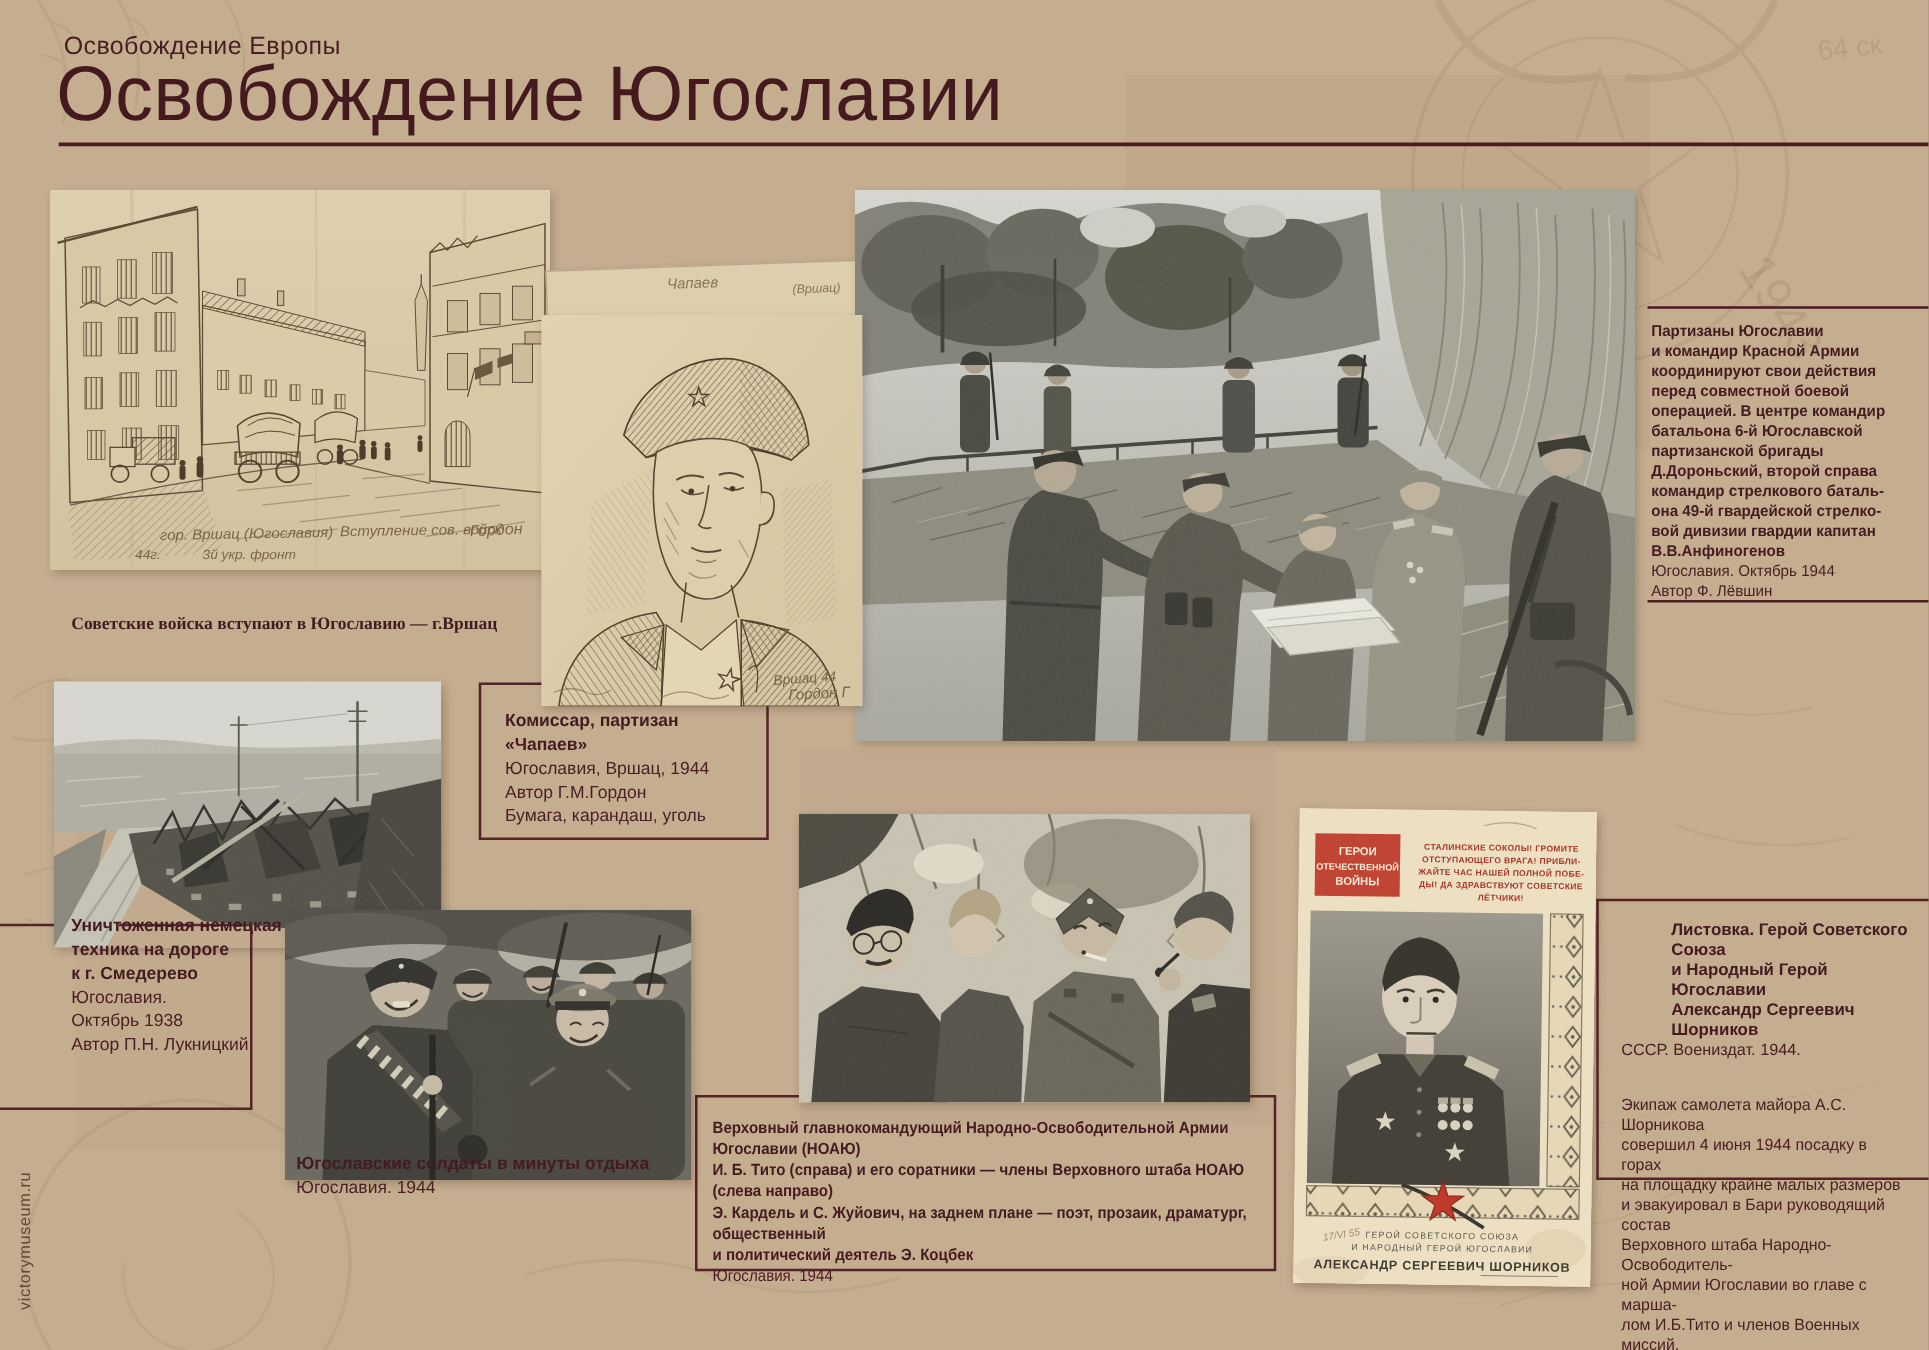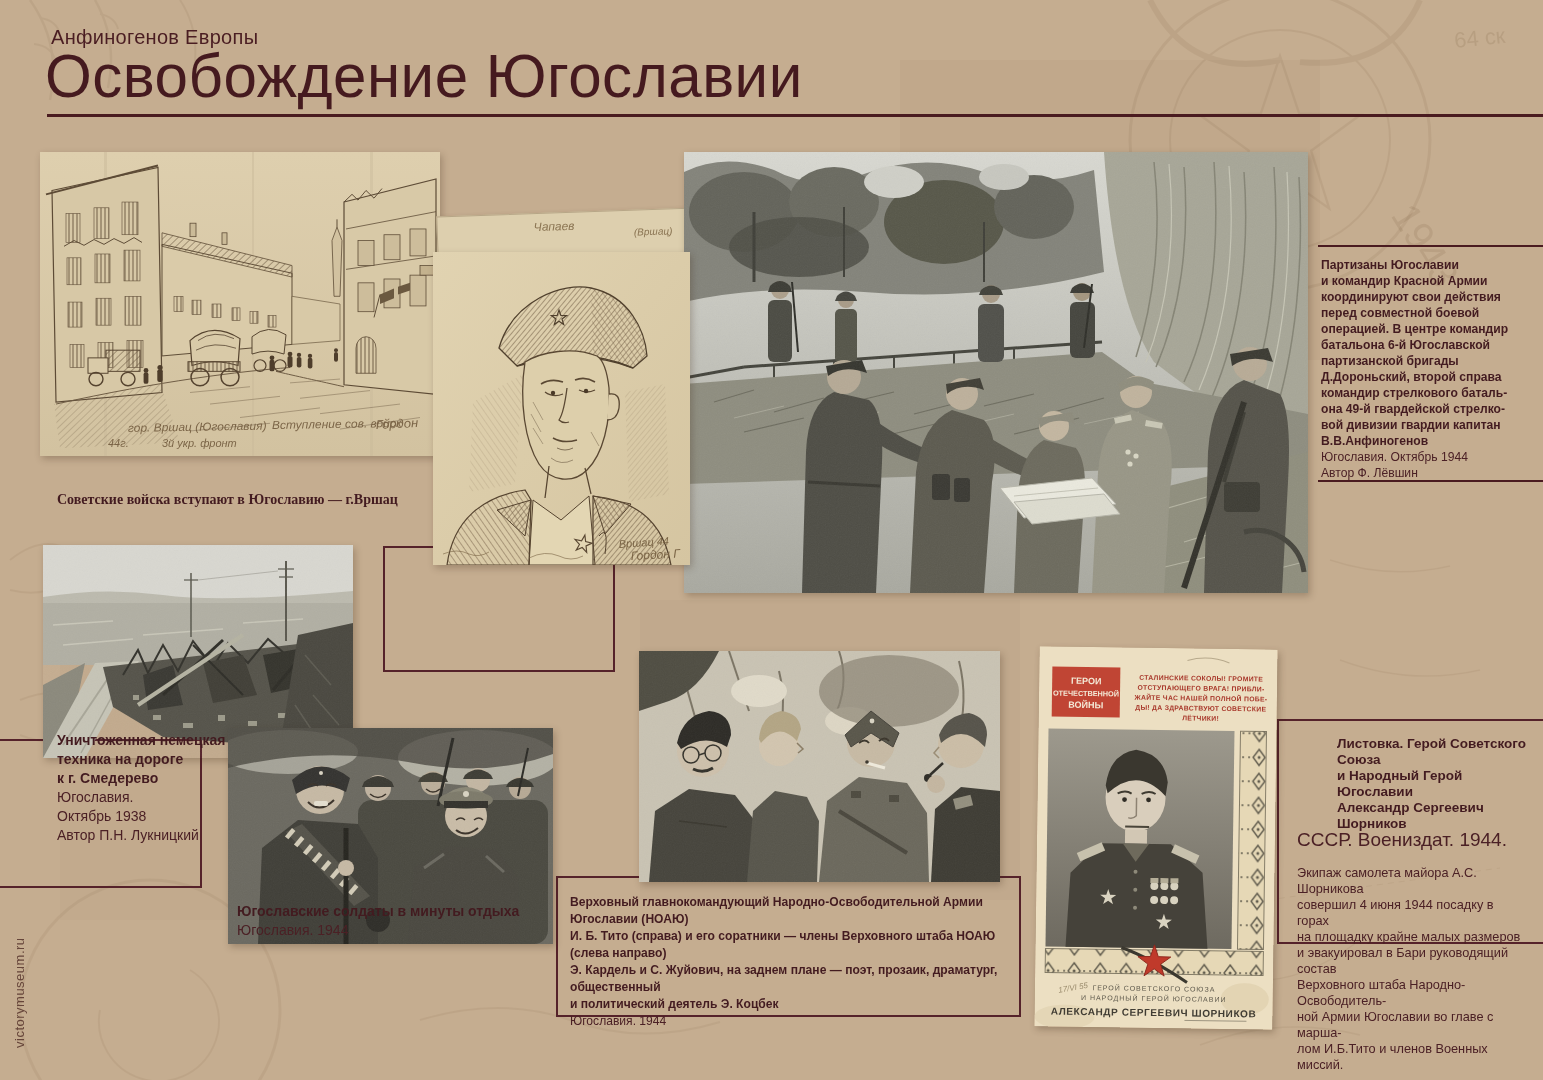--- a/index.html
+++ b/index.html
@@ -22,21 +22,21 @@
   
   .fig{position:absolute;z-index:2;box-shadow:2px 3px 7px rgba(60,40,20,.28);}
   .fig svg{width:100%;height:100%;}
   
   .cap{position:absolute;z-index:3;font-size:14px;line-height:19px;color:#4b2025;}
   .cap .cap-title{font-weight:700;color:#431b20;}
   .pre{white-space:pre-line;}
   .cap-sm{font-size:12.5px;line-height:16px;transform:scaleX(.97);transform-origin:0 0;}
   .cap-tito{font-size:13px;line-height:17px;transform:scaleX(.93);transform-origin:0 0;width:480px;}
   .cap-leaflet-title{font-size:13.5px;line-height:16px;font-weight:700;color:#431b20;margin-left:40px;}
-  .cap-leaflet-meta{font-size:19px;line-height:16px;margin-bottom:17px;}
+  .cap-leaflet-meta{font-size:13px;line-height:16px;margin-bottom:28px;}
   .cap-leaflet-par{font-size:13px;line-height:16px;transform:scaleX(.98);transform-origin:0 0;}
   .backsheet{position:absolute;left:437px;top:212px;width:258px;height:46px;background:#ddcfae;
              border:1px solid #b7a687;transform:rotate(-2deg);z-index:2;
              box-shadow:2px 2px 5px rgba(60,40,20,.25);overflow:hidden;}
   .backsheet .hw-line{position:absolute;font-style:italic;color:#8a7452;font-size:12px;}
   .site-credit{position:absolute;left:12px;top:930px;height:118px;writing-mode:vertical-rl;
                transform:rotate(180deg);font-size:13px;color:#66453a;letter-spacing:.5px;z-index:3;}
   .leaflet-wrap{position:absolute;left:1037px;top:648px;width:238px;height:380px;
                 transform:rotate(.8deg);z-index:2;box-shadow:2px 3px 7px rgba(60,40,20,.3);}
   .leaflet-wrap svg{width:100%;height:100%;}
@@ -77,21 +77,21 @@
       <path d="M20,700 q50,-20 80,15 q-30,40 -80,20" stroke-width="2"></path>
       <path d="M1100,980 q60,-40 120,-10 t140,-30" stroke-width="1.5"></path>
       <path d="M1200,1045 q80,-30 160,-10" stroke-width="1.5"></path>
       <path d="M1050,930 L1500,868" stroke-width="1" stroke-dasharray="6 5"></path>
       <path d="M1330,560 q60,20 120,6" stroke-width="1.5"></path>
       <path d="M1340,660 q70,26 140,10" stroke-width="1.5"></path>
       <path d="M420,1020 q80,-24 150,0 q70,26 150,2" stroke-width="2"></path>
     </g>
   </svg>
 
-  <div class="kicker">Анфиногенов Европы</div>
+  <div class="kicker">Освобождение Европы</div>
   <h1 class="title">Освобождение Югославии</h1>
   <div class="title-rule"></div>
 
   <div class="fig" style="left:40px;top:152px;width:400px;height:304px;">
     <svg viewBox="0 0 400 316" preserveAspectRatio="none">
       <defs>
         <linearGradient id="sdPaper" x1="0" y1="0" x2="0" y2="1">
           <stop offset="0" stop-color="#decfae"></stop>
             <stop offset="1" stop-color="#d2c2a0"></stop>
         </linearGradient>
@@ -293,20 +293,26 @@
       <g fill="#7a6445" font-style="italic">
         <path d="M10,302 q14,-6 26,0 q10,4 20,-2" stroke="#7a6445" fill="none" stroke-width="1" opacity=".6"></path>
         <text x="186" y="296" font-size="11" transform="rotate(-4 186 296)">Вршац 44</text>
         <text x="198" y="308" font-size="12" transform="rotate(-3 198 308)">Гордон Г</text>
         <path d="M96,306 q16,-8 30,-2 q12,6 24,0" stroke="#7a6445" fill="none" stroke-width="1" opacity=".6"></path>
       </g>
     </svg>
   </div>
 
   <div class="frame" style="left:383px;top:546px;width:228px;height:122px;"></div>
+  <div class="cap" style="left:404px;top:567px;width:200px;">
+    <div class="cap-title">Комиссар, партизан «Чапаев»</div>
+    <div class="pre">Югославия, Вршац, 1944
+Автор Г.М.Гордон
+Бумага, карандаш, уголь</div>
+  </div>
 
   <div class="fig" style="left:684px;top:152px;width:624px;height:441px;">
     <svg viewBox="0 0 624 441" preserveAspectRatio="none">
       <defs>
         <linearGradient id="bpSky" x1="0" y1="0" x2="0" y2="1">
           <stop offset="0" stop-color="#d8d8d1"></stop>
             <stop offset="1" stop-color="#a9a9a0"></stop>
         </linearGradient>
         <filter id="bpN">
             <feTurbulence type="fractalNoise" baseFrequency=".9" numOctaves="2" stitchTiles="stitch"></feTurbulence>
@@ -587,21 +593,21 @@
         <ellipse cx="238" cy="72" rx="27" ry="9" fill="#7d7a6a"></ellipse>
         <rect x="216" y="73" width="44" height="7" fill="#33322c"></rect>
         <circle cx="238" cy="66" r="3" fill="#d9d4c3"></circle>
         <path d="M228,92 q5,-4 9,0 M246,92 q5,-4 9,0" stroke="#3a3229" stroke-width="1.5" fill="none"></path>
         <path d="M228,102 Q238,110 250,100" stroke="#3a3229" stroke-width="2" fill="none"></path>
         <path d="M196,140 L216,126 M276,144 L258,128" stroke="#6b6960" stroke-width="3"></path>
       </g>
       <rect width="325" height="216" filter="url(#slN)" opacity=".06"></rect>
     </svg>
   </div>
-  <div class="cap" style="left:237px;top:902px;width:350px;">
+  <div class="cap" style="left:237px;top:921px;width:350px;">
     <div class="cap-title">Югославские солдаты в минуты отдыха</div>
     <div class="pre">Югославия. 1944</div>
   </div>
 
   <div class="frame" style="left:556px;top:876px;width:461px;height:137px;"></div>
   <div class="fig" style="left:639px;top:651px;width:361px;height:231px;">
     <svg viewBox="0 0 361 231" preserveAspectRatio="none">
       <defs>
         <filter id="ttN">
             <feTurbulence type="fractalNoise" baseFrequency=".9" numOctaves="2" stitchTiles="stitch"></feTurbulence>

